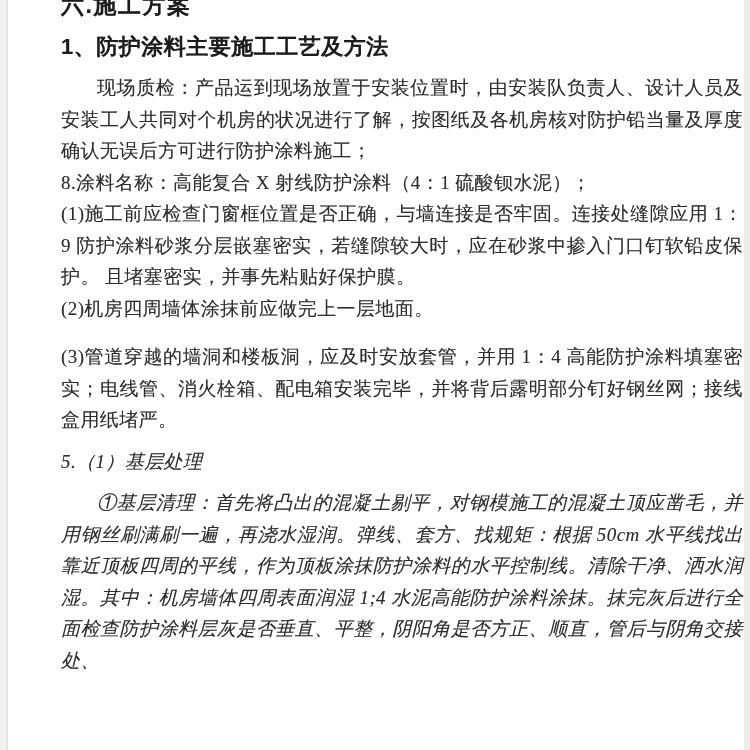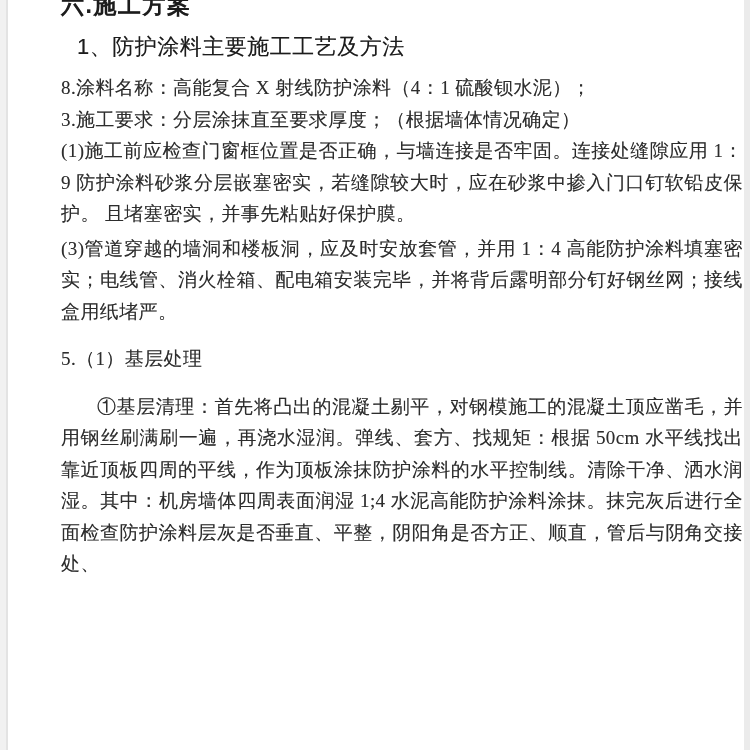--- a/index.html
+++ b/index.html
@@ -37,56 +37,57 @@
     margin: -9px 0 0 0;
     font-family: "Liberation Sans", "DejaVu Sans", sans-serif;
     font-size: 23px;
     line-height: 28px;
     font-weight: bold;
     color: #1c1c1c;
     letter-spacing: 1.5px;
     text-shadow: 0 0 0.5px rgba(0,0,0,0.4);
   }
   .section-heading {
-    margin: 14px 0 0 16px;
+    margin: 14px 0 0 0;
     font-family: "Liberation Sans", "DejaVu Sans", sans-serif;
     font-size: 22px;
     line-height: 28px;
-    font-weight: normal;
+    font-weight: bold;
     color: #1c1c1c;
     letter-spacing: 0.5px;
     text-shadow: 0 0 0.5px rgba(0,0,0,0.4);
   }
   .body-text {
     margin-top: 11px;
     font-size: 19px;
     line-height: 31.5px;
     letter-spacing: 0.4px;
     color: #2d2d2d;
     text-align: justify;
     text-shadow: 0 0 0.6px rgba(40,40,40,0.35);
   }
   .body-text p {
     margin: 0;
     padding: 0;
   }
   p.indent { text-indent: 36px; }
-  p.gap5 { margin-top: 3px; font-family: Liberation Serif, serif; }
-  p.gap4 { margin-top: 16px; }
+  p.gap5 { margin-top: 17px; font-family: Liberation Serif, serif; }
+  p.gap4 { margin-top: 10px; font-style: italic; }
 </style>
 </head>
 <body>
 
 <div class="edge-left"></div>
 <div class="edge-right"></div>
 
 <div class="content">
   <h1 class="doc-title">六.施工方案</h1>
   <h2 class="section-heading">1、防护涂料主要施工工艺及方法</h2>
   <div class="body-text">
+    <p class="indent">现场质检：产品运到现场放置于安装位置时，由安装队负责人、设计人员及安装工人共同对个机房的状况进行了解，按图纸及各机房核对防护铅当量及厚度确认无误后方可进行防护涂料施工；</p>
     <p>8.涂料名称：高能复合 X 射线防护涂料（4：1 硫酸钡水泥）；</p>
-    <p>3.施工要求：分层涂抹直至要求厚度；（根据墙体情况确定）</p>
     <p>(1)施工前应检查门窗框位置是否正确，与墙连接是否牢固。连接处缝隙应用 1：9 防护涂料砂浆分层嵌塞密实，若缝隙较大时，应在砂浆中掺入门口钉软铅皮保护。 且堵塞密实，并事先粘贴好保护膜。</p>
+    <p>(2)机房四周墙体涂抹前应做完上一层地面。</p>
     <p class="gap5">(3)管道穿越的墙洞和楼板洞，应及时安放套管，并用 1：4 高能防护涂料填塞密实；电线管、消火栓箱、配电箱安装完毕，并将背后露明部分钉好钢丝网；接线盒用纸堵严。</p>
     <p class="gap4">5.（1）基层处理</p>
     <p class="indent gap4">①基层清理：首先将凸出的混凝土剔平，对钢模施工的混凝土顶应凿毛，并用钢丝刷满刷一遍，再浇水湿润。弹线、套方、找规矩：根据 50cm 水平线找出靠近顶板四周的平线，作为顶板涂抹防护涂料的水平控制线。清除干净、洒水润湿。其中：机房墙体四周表面润湿 1;4 水泥高能防护涂料涂抹。抹完灰后进行全面检查防护涂料层灰是否垂直、平整，阴阳角是否方正、顺直，管后与阴角交接处、</p>
   </div>
 </div>
 
 </body></html>

